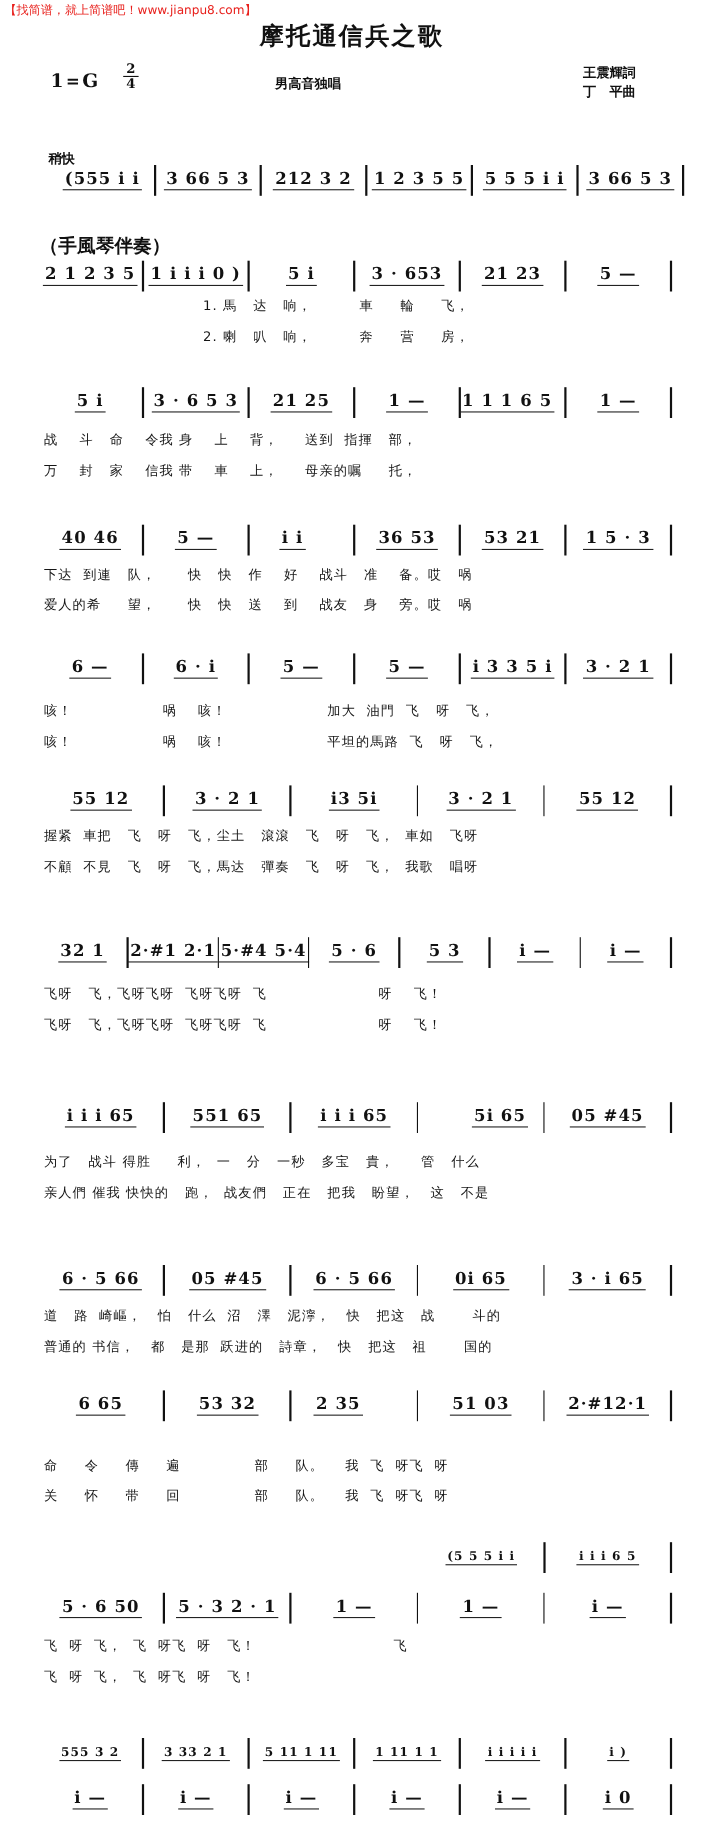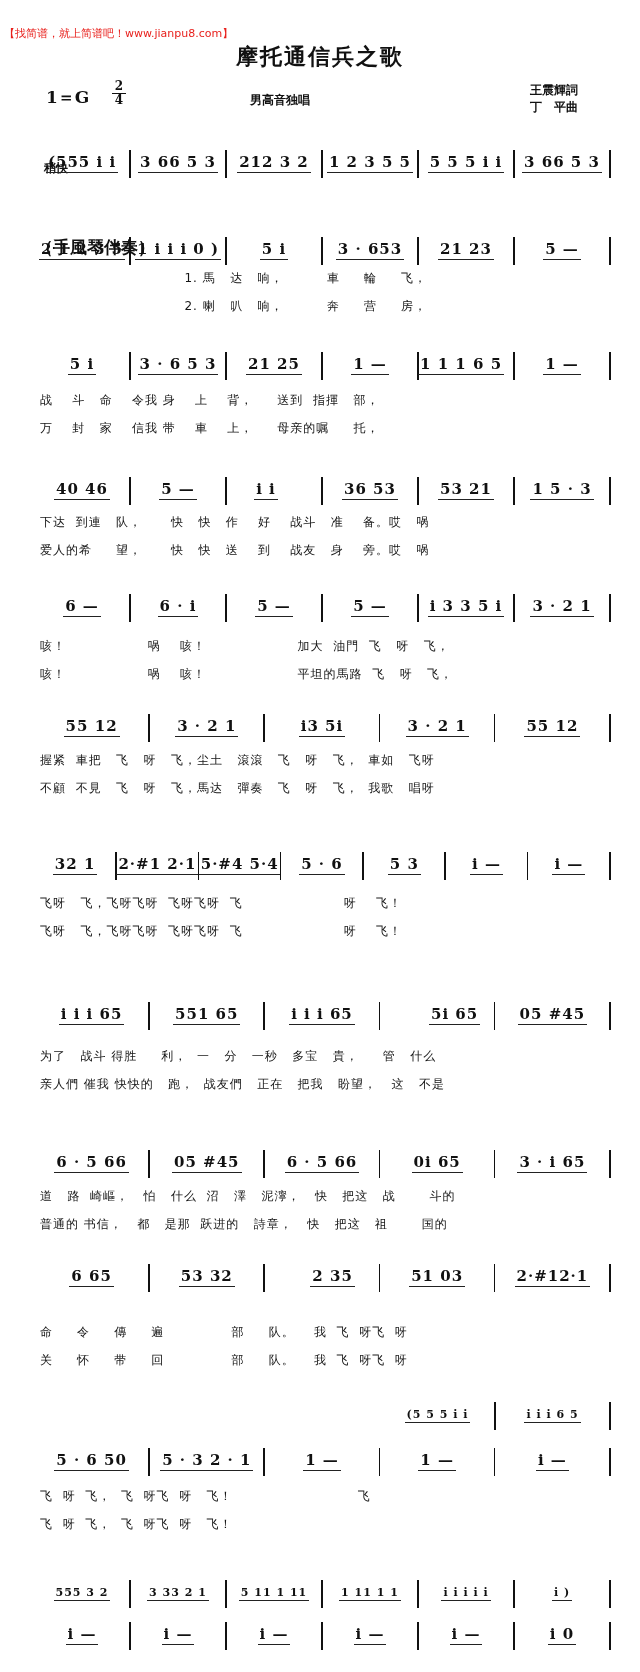--- a/index.html
+++ b/index.html
@@ -1,18 +1,18 @@
 <!DOCTYPE html>
 <html><head>
 <meta charset="utf-8">
 <style>
   html, body { margin:0; padding:0; background:#ffffff; }
   body { width:640px; height:1672px; position:relative; overflow:hidden;
          font-family:"DejaVu Serif", serif; color:#111; }
-  .abs { position:absolute;margin-top:24px; }
+  .abs { position:absolute; }
   .banner { left:4px; top:2px; font-size:11px; color:#e8201c; font-family:"DejaVu Sans", sans-serif; letter-spacing:0; }
   .title { left:0; width:640px; top:18px; text-align:center; font-size:22px; font-weight:bold; letter-spacing:2px; font-family:"DejaVu Serif", serif; }
   .key { left:46px; top:62px; font-size:17px; font-weight:bold; }
   .timesig { left:112px; top:56px; width:14px; text-align:center; font-size:12px; font-weight:bold; line-height:13px; }
   .timesig span { display:block; }
   .subtitle { left:250px; top:68px; font-size:12px; font-weight:bold; font-family:"DejaVu Sans", sans-serif; }
   .credits { left:530px; top:58px; font-size:12px; font-weight:bold; line-height:17px; font-family:"DejaVu Sans", sans-serif; }
   .tempo { left:44px; top:136px; font-size:12px; font-weight:bold; font-family:"DejaVu Sans", sans-serif; }
   .accomp { left:36px; top:212px; font-size:17px; font-weight:bold; font-family:"DejaVu Sans", sans-serif; }
 
@@ -37,21 +37,21 @@
 </div>
 <div class="abs subtitle">男高音独唱</div>
 <div class="abs credits">
   <div>王震輝詞</div>
   <div>丁　平曲</div>
 </div>
 <div class="abs tempo">稍快</div>
 <div class="abs accomp">（手風琴伴奏）</div>
 
 <div id="score">
-    <div class="staff" style="top: 148px; left: 34px; width: 576px;">
+    <div class="staff" style="top: 148px; left: 45px; width: 576px;">
       <div class="measure" style="left: 0px; width: 96px;">
         <span class="notes">(555 i i</span>
       </div>
       <div class="bar" style="left: 95px;"></div>
       <div class="measure" style="left: 96px; width: 96px;">
         <span class="notes">3 66  5 3</span>
       </div>
       <div class="bar" style="left: 191px;"></div>
       <div class="measure" style="left: 192px; width: 96px;">
         <span class="notes">212  3 2</span>
@@ -288,21 +288,21 @@
     <div class="lyric" style="top: 1216px;">普通的 书信，   都   是那  跃进的   詩章，   快   把这   祖       国的</div>
     <div class="staff" style="top: 1262px; left: 34px; width: 576px;">
       <div class="measure" style="left: 0px; width: 115.2px;">
         <span class="notes">6  65</span>
       </div>
       <div class="bar" style="left: 114.2px;"></div>
       <div class="measure" style="left: 115.2px; width: 115.2px;">
         <span class="notes">53  32</span>
       </div>
       <div class="bar" style="left: 229.4px;"></div>
-      <div class="measure" style="left: 241px; width: 115.2px; text-align: right;">
+      <div class="measure" style="left: 216px; width: 115.2px; text-align: right;">
         <span class="notes">2  35</span>
       </div>
       <div class="bar" style="left: 344.6px;"></div>
       <div class="measure" style="left: 345.6px; width: 115.2px;">
         <span class="notes">51  03</span>
       </div>
       <div class="bar" style="left: 459.8px;"></div>
       <div class="measure" style="left: 460.8px; width: 115.2px;">
         <span class="notes">2·#12·1</span>
       </div>

